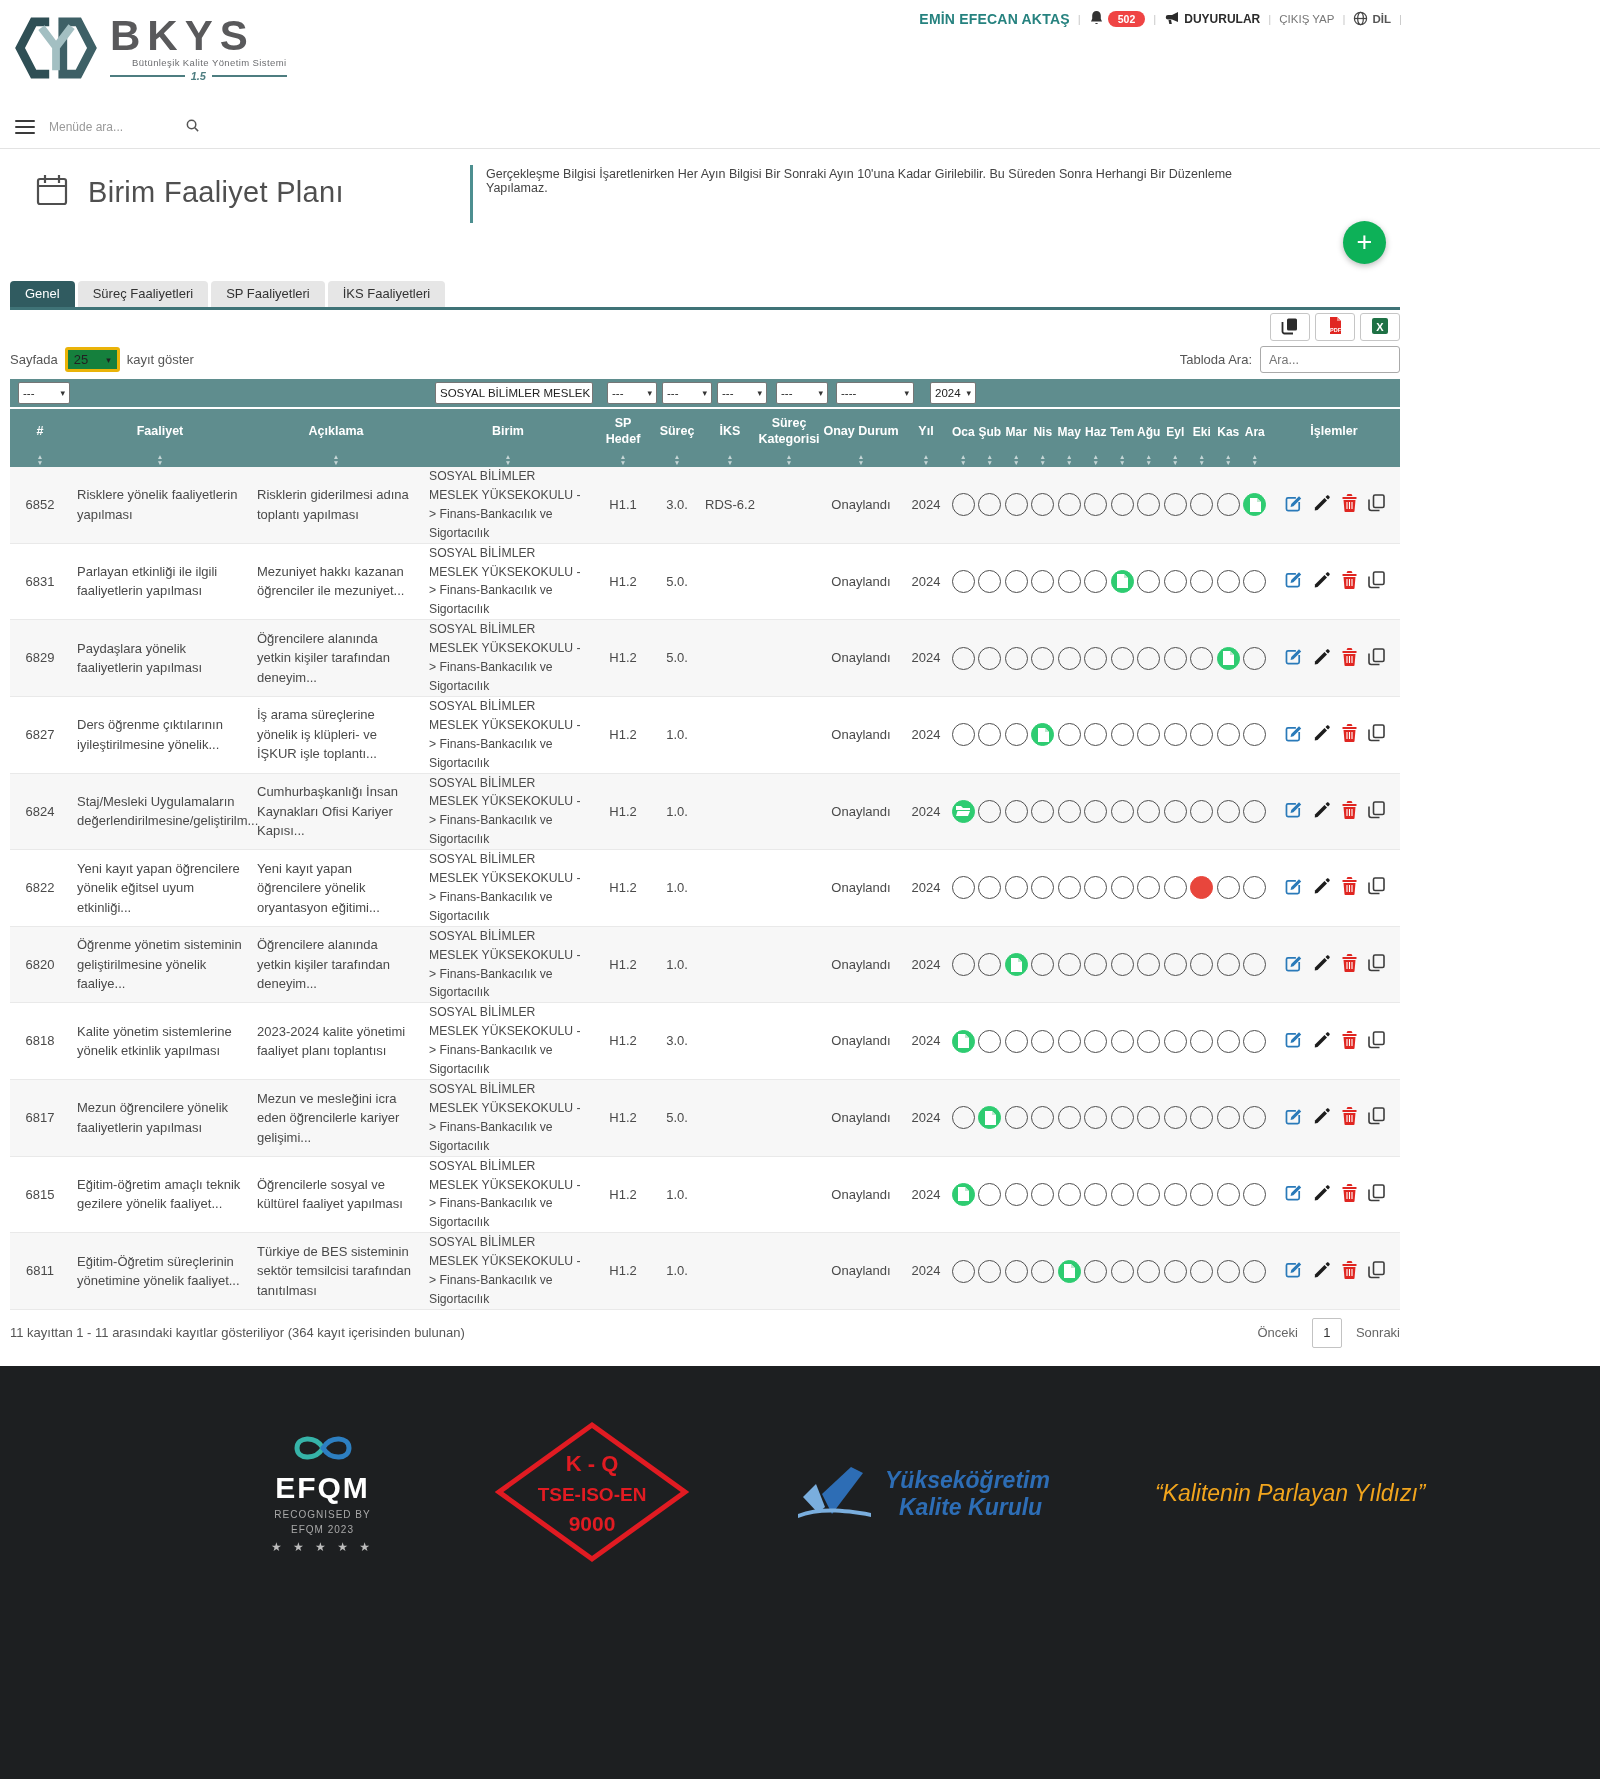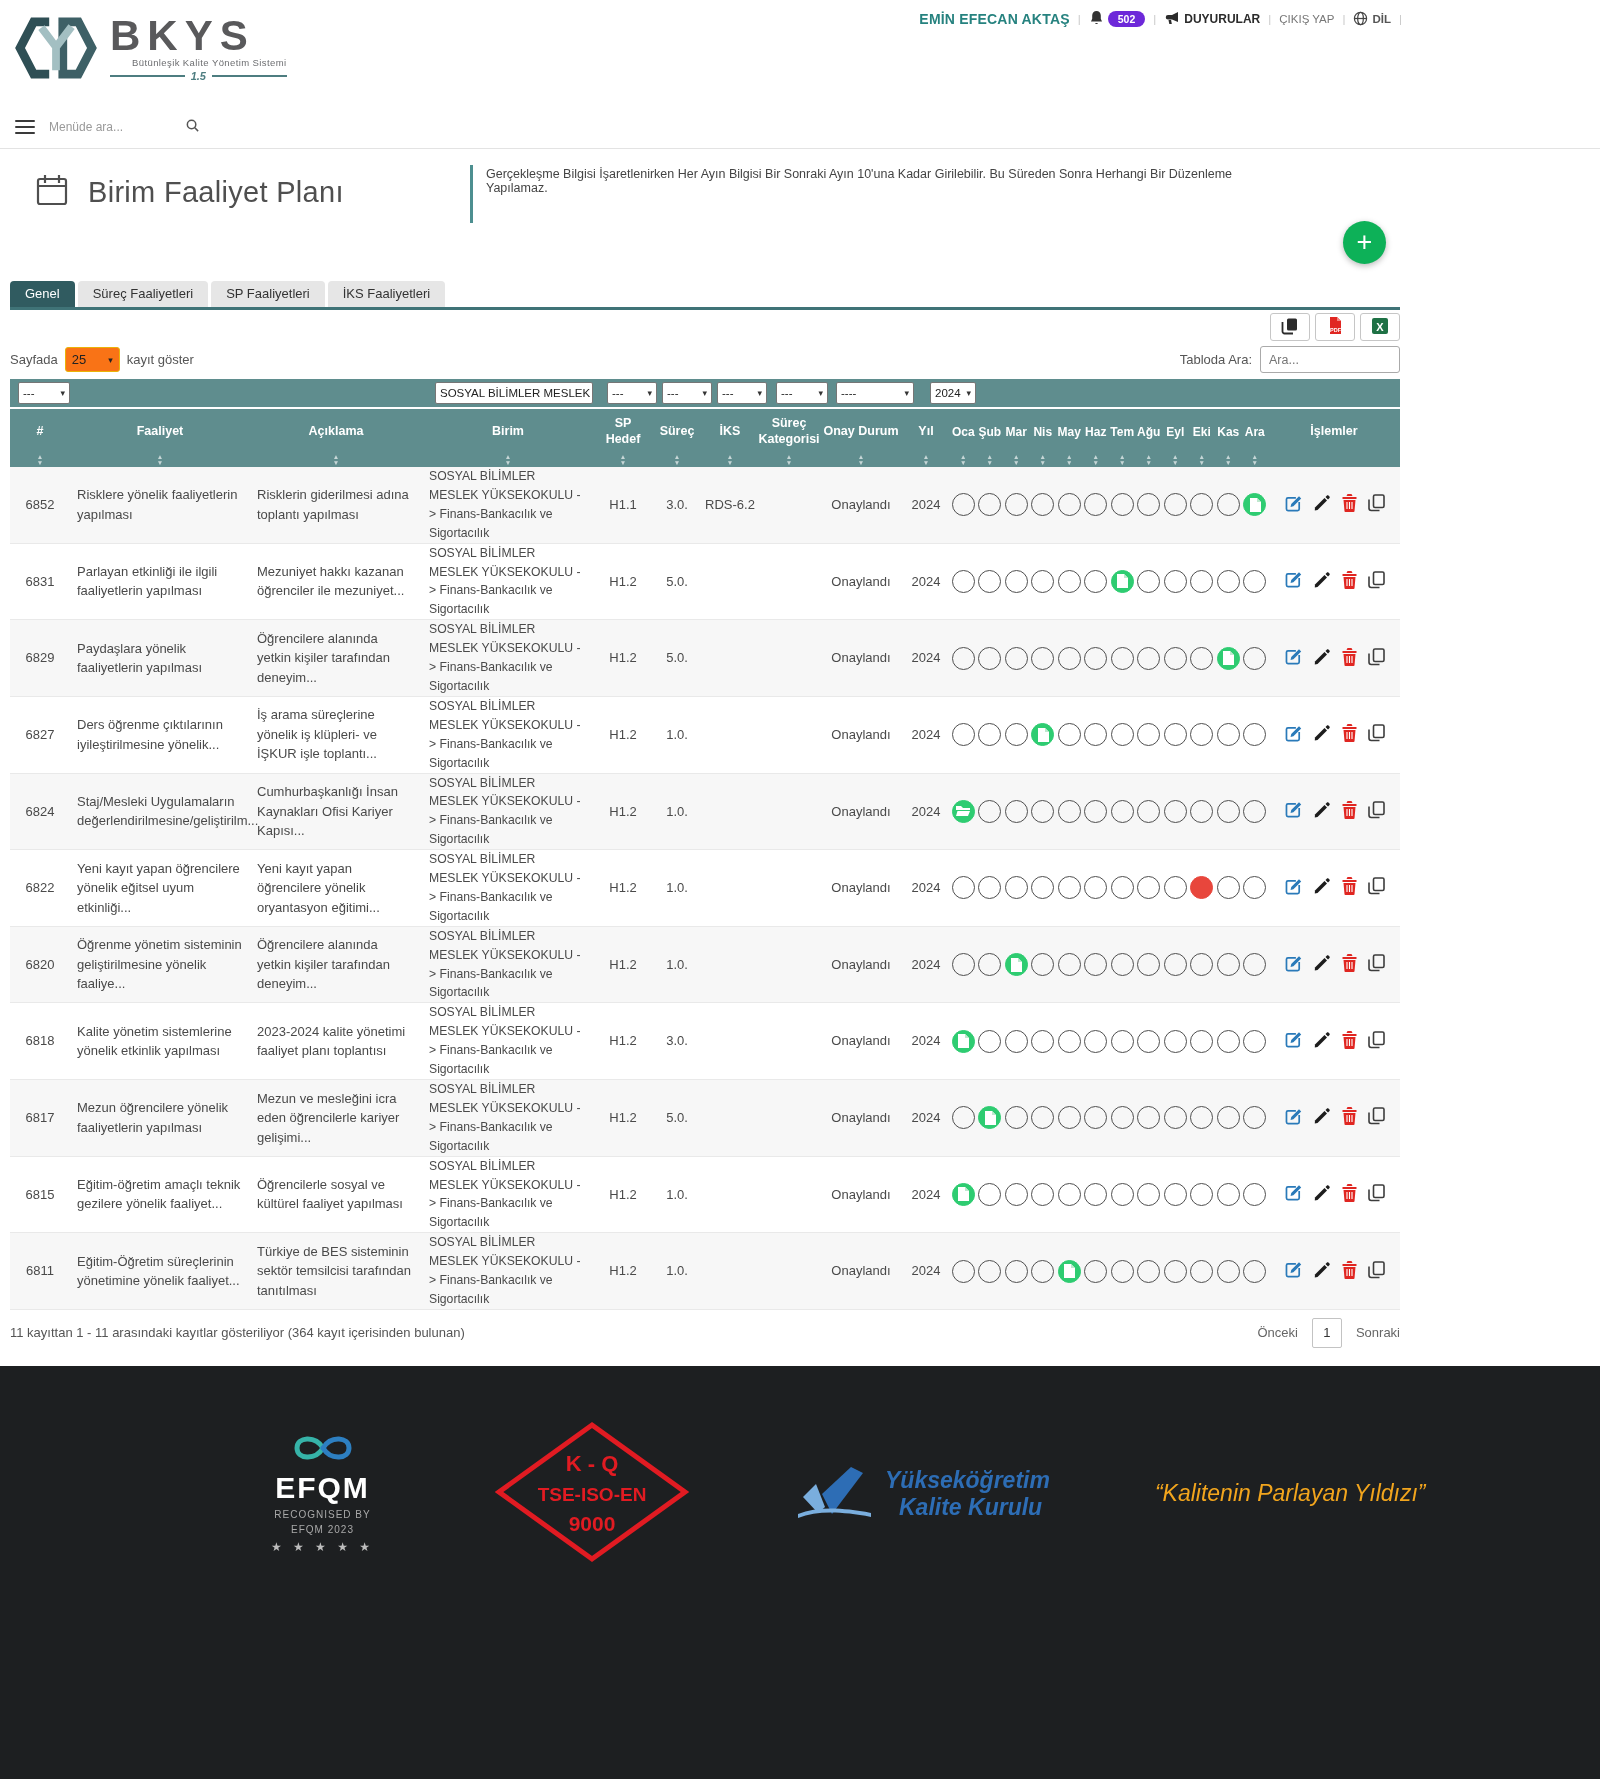--- a/index.html
+++ b/index.html
@@ -10,21 +10,21 @@
   .logo-wrap { position:absolute; left:12px; top:14px; display:flex; align-items:flex-start; gap:10px; }
   .logo-text { display:flex; flex-direction:column; margin-top:2px; }
   .logo-title { font-size:42px; font-weight:bold; color:#59595b; letter-spacing:7px; line-height:40px; }
   .logo-sub { font-size:9.5px; color:#6d6e71; letter-spacing:.4px; margin-top:1px;padding-left:22px; }
   .logo-ver { display:flex; align-items:center; gap:6px; margin-top:2px; }
   .logo-ver .bar { flex:1; border-top:2px solid #4d7d80; }
   .logo-ver .v { font-size:11px; font-weight:bold; color:#4d7d80; font-style:italic; }
   .top-links { position:absolute; right:198px; top:10px; display:flex; align-items:center; gap:8px; font-size:11.5px; color:#777; white-space:nowrap; }
   .top-links .sep { color:#c9c9c9; }
   .user-name { color:#26827f; font-weight:bold; font-size:14px; letter-spacing:.2px; }
-  .badge { background:#6d28d9; color:#fff; font-size:10.5px; font-weight:bold; border-radius:9px; padding:2px 10px; }
+  .badge { background:#ef4444; color:#fff; font-size:10.5px; font-weight:bold; border-radius:9px; padding:2px 10px; }
   .tl-item { display:flex; align-items:center; gap:4px; color:#555; font-weight:bold; font-size:11.5px; cursor:pointer; }
   .tl-item.bold { color:#2b2b2b; font-size:12px; }
   .tl-plain { color:#777; font-size:11.5px; }
   
   .menubar { height:43px; border-bottom:1px solid #e3e3e3; display:flex; align-items:center; padding-left:15px; gap:14px; }
   .burger { width:20px; cursor:pointer; }
   .burger div { height:2.5px; background:#3a3a3a; margin:3.5px 0; border-radius:1px; }
   .menu-search { border:none; outline:none; font-size:12px; width:122px; color:#a16207; }
   .menu-search::placeholder { color:#9a9a9a; }
   
@@ -41,21 +41,21 @@
   
   .tabs { margin-top:58px; display:flex; gap:3px; border-bottom:3px solid #3f7377; }
   .tab { background:#e6e6e6; color:#333; font-size:13px; padding:5px 15px 6px; border-radius:4px 4px 0 0; cursor:pointer; }
   .tab.active { background:#305b60; color:#fff; }
   
   .toolbar-top { display:flex; justify-content:flex-end; gap:5px; margin-top:3px; }
   .exp-btn { width:40px; height:28px; background:#fff; border:1px solid #c6c6c6; border-radius:3px;
     display:flex; align-items:center; justify-content:center; cursor:pointer; }
   .toolbar-mid { display:flex; justify-content:space-between; align-items:center; margin-top:5px; }
   .psize { display:flex; align-items:center; gap:7px; font-size:13px; color:#555; }
-  .select-box { border:1px solid #eab308; border-radius:3px; background:#f97316; height:25px; min-width:55px;
+  .select-box { border:3px solid #eab308; border-radius:3px; background:#15803d; height:25px; min-width:55px;
     display:flex; align-items:center; justify-content:space-between; padding:0 6px; font-size:13px; color:#222; cursor:pointer; gap:6px; }
   .tsearch { display:flex; align-items:center; gap:8px; font-size:13px; color:#555; }
   .tsearch input { width:140px; height:27px; border:1px solid #aaa; border-radius:3px; padding:0 8px; font-size:12.5px; color:#444; outline:none; }
   
   .filterbar { margin-top:6px; background:#5f8d8e; height:28px; display:flex; align-items:center; }
   .fsel { background:#fff; border:1px solid #767676; border-radius:2px; height:22px; display:flex;
     align-items:center; justify-content:space-between; padding:0 4px; font-size:11.5px; color:#222; cursor:pointer; overflow:hidden; white-space:nowrap; }
   .fsel .caret { font-size:9px; color:#333; margin-left:2px; }
   .f0 { margin-left:8px;  width:52px; }
   .f1 { margin-left:365px; width:158px; }

